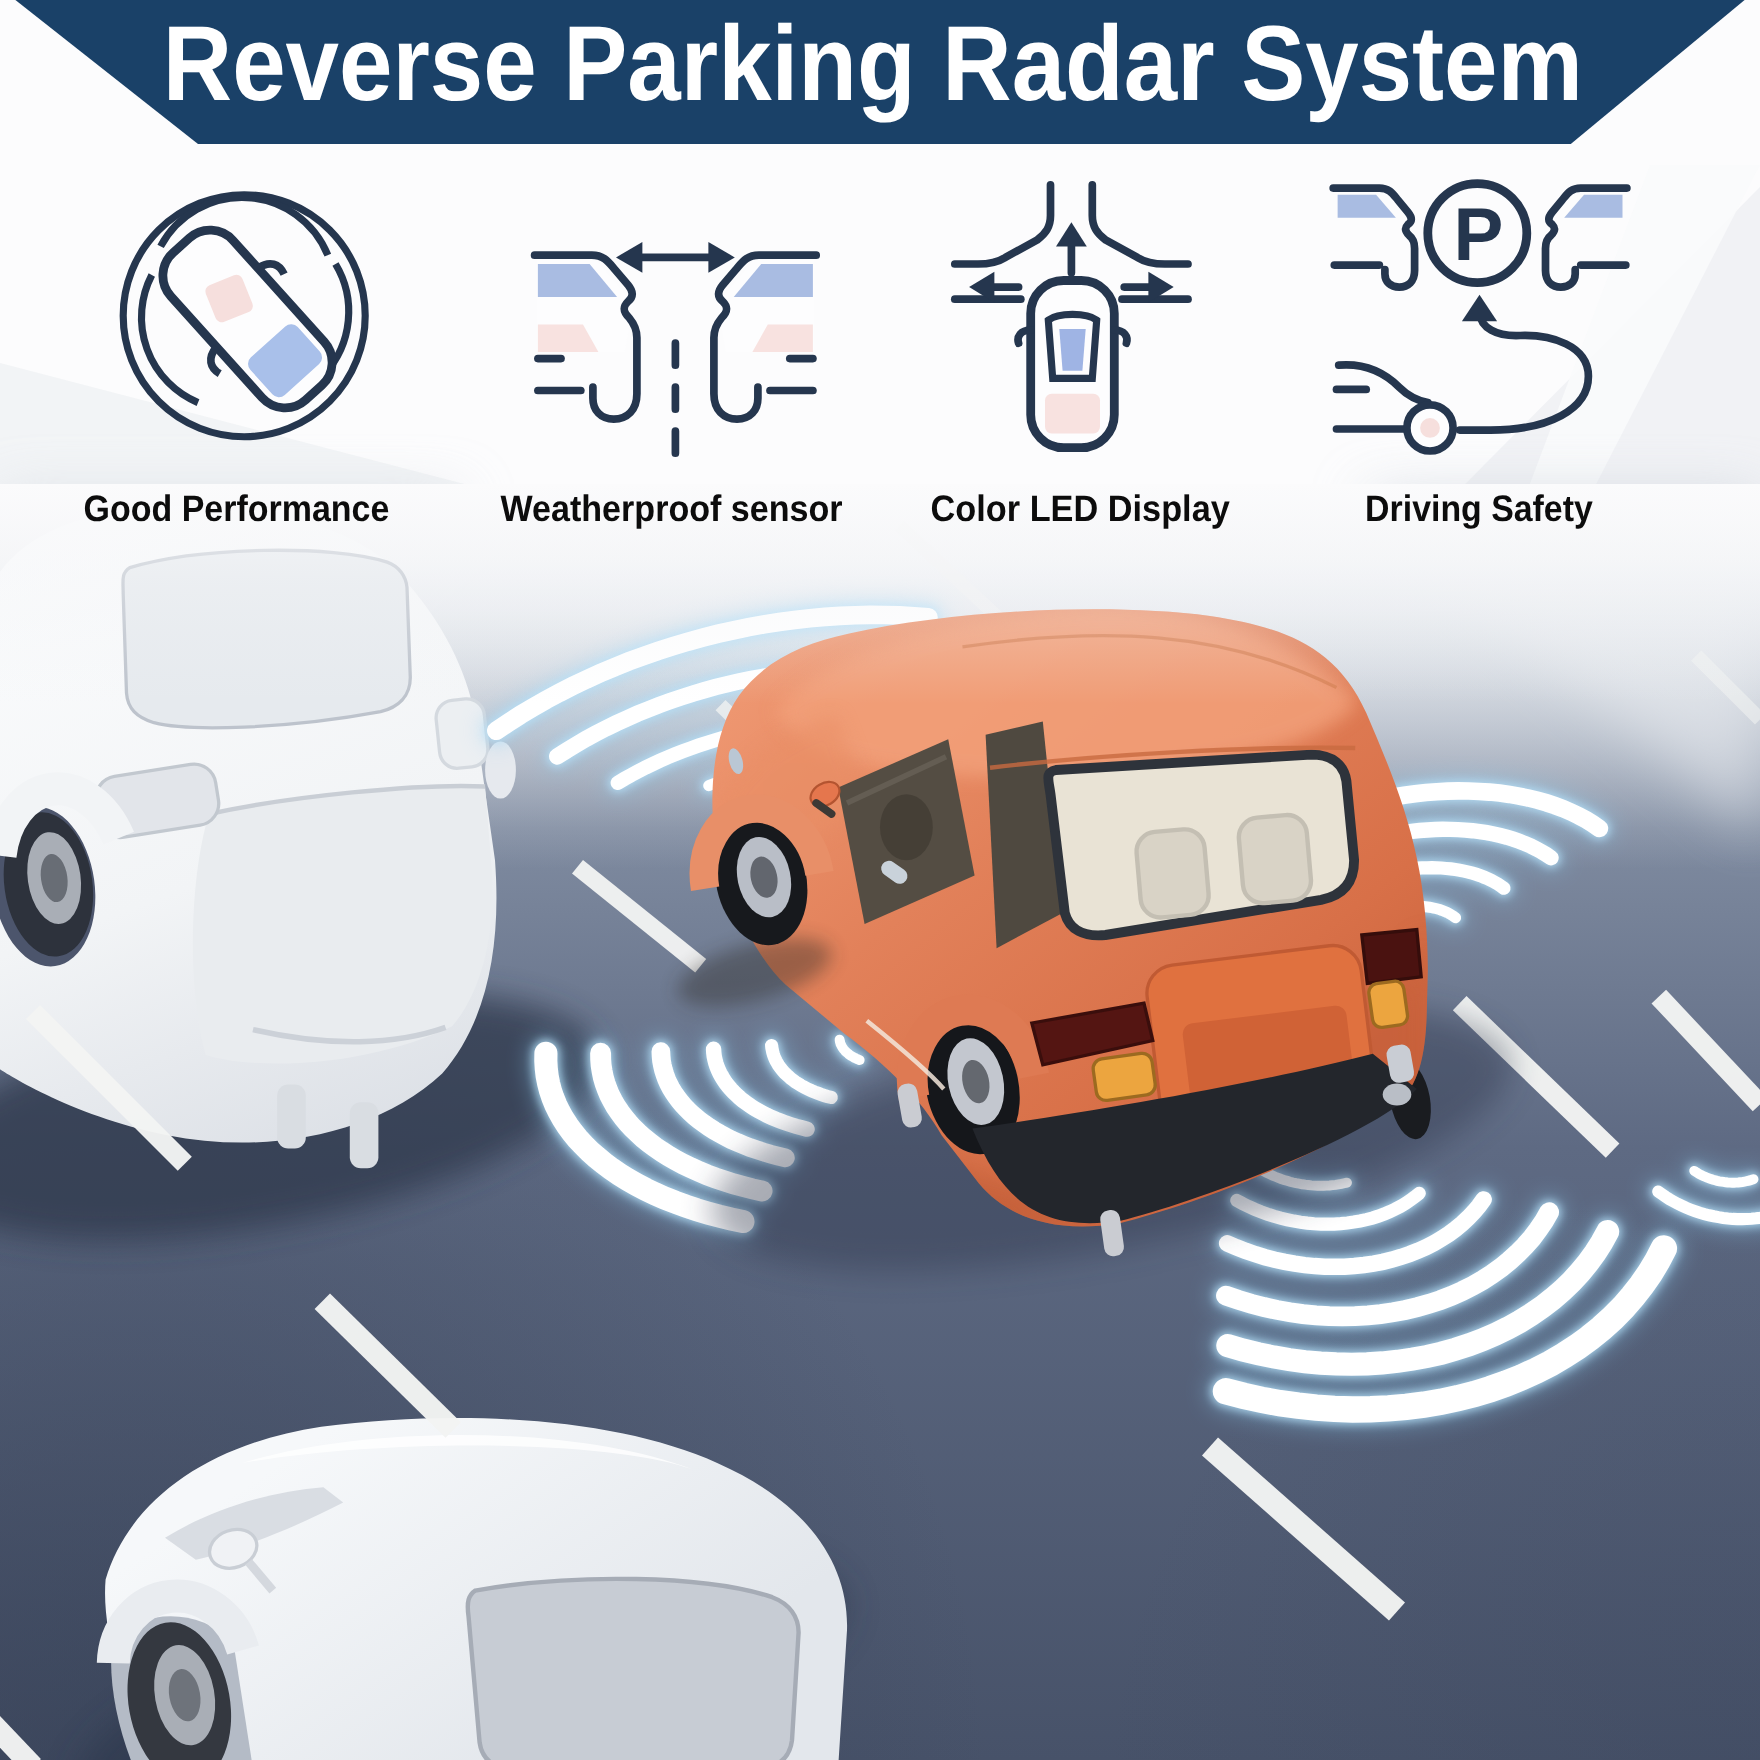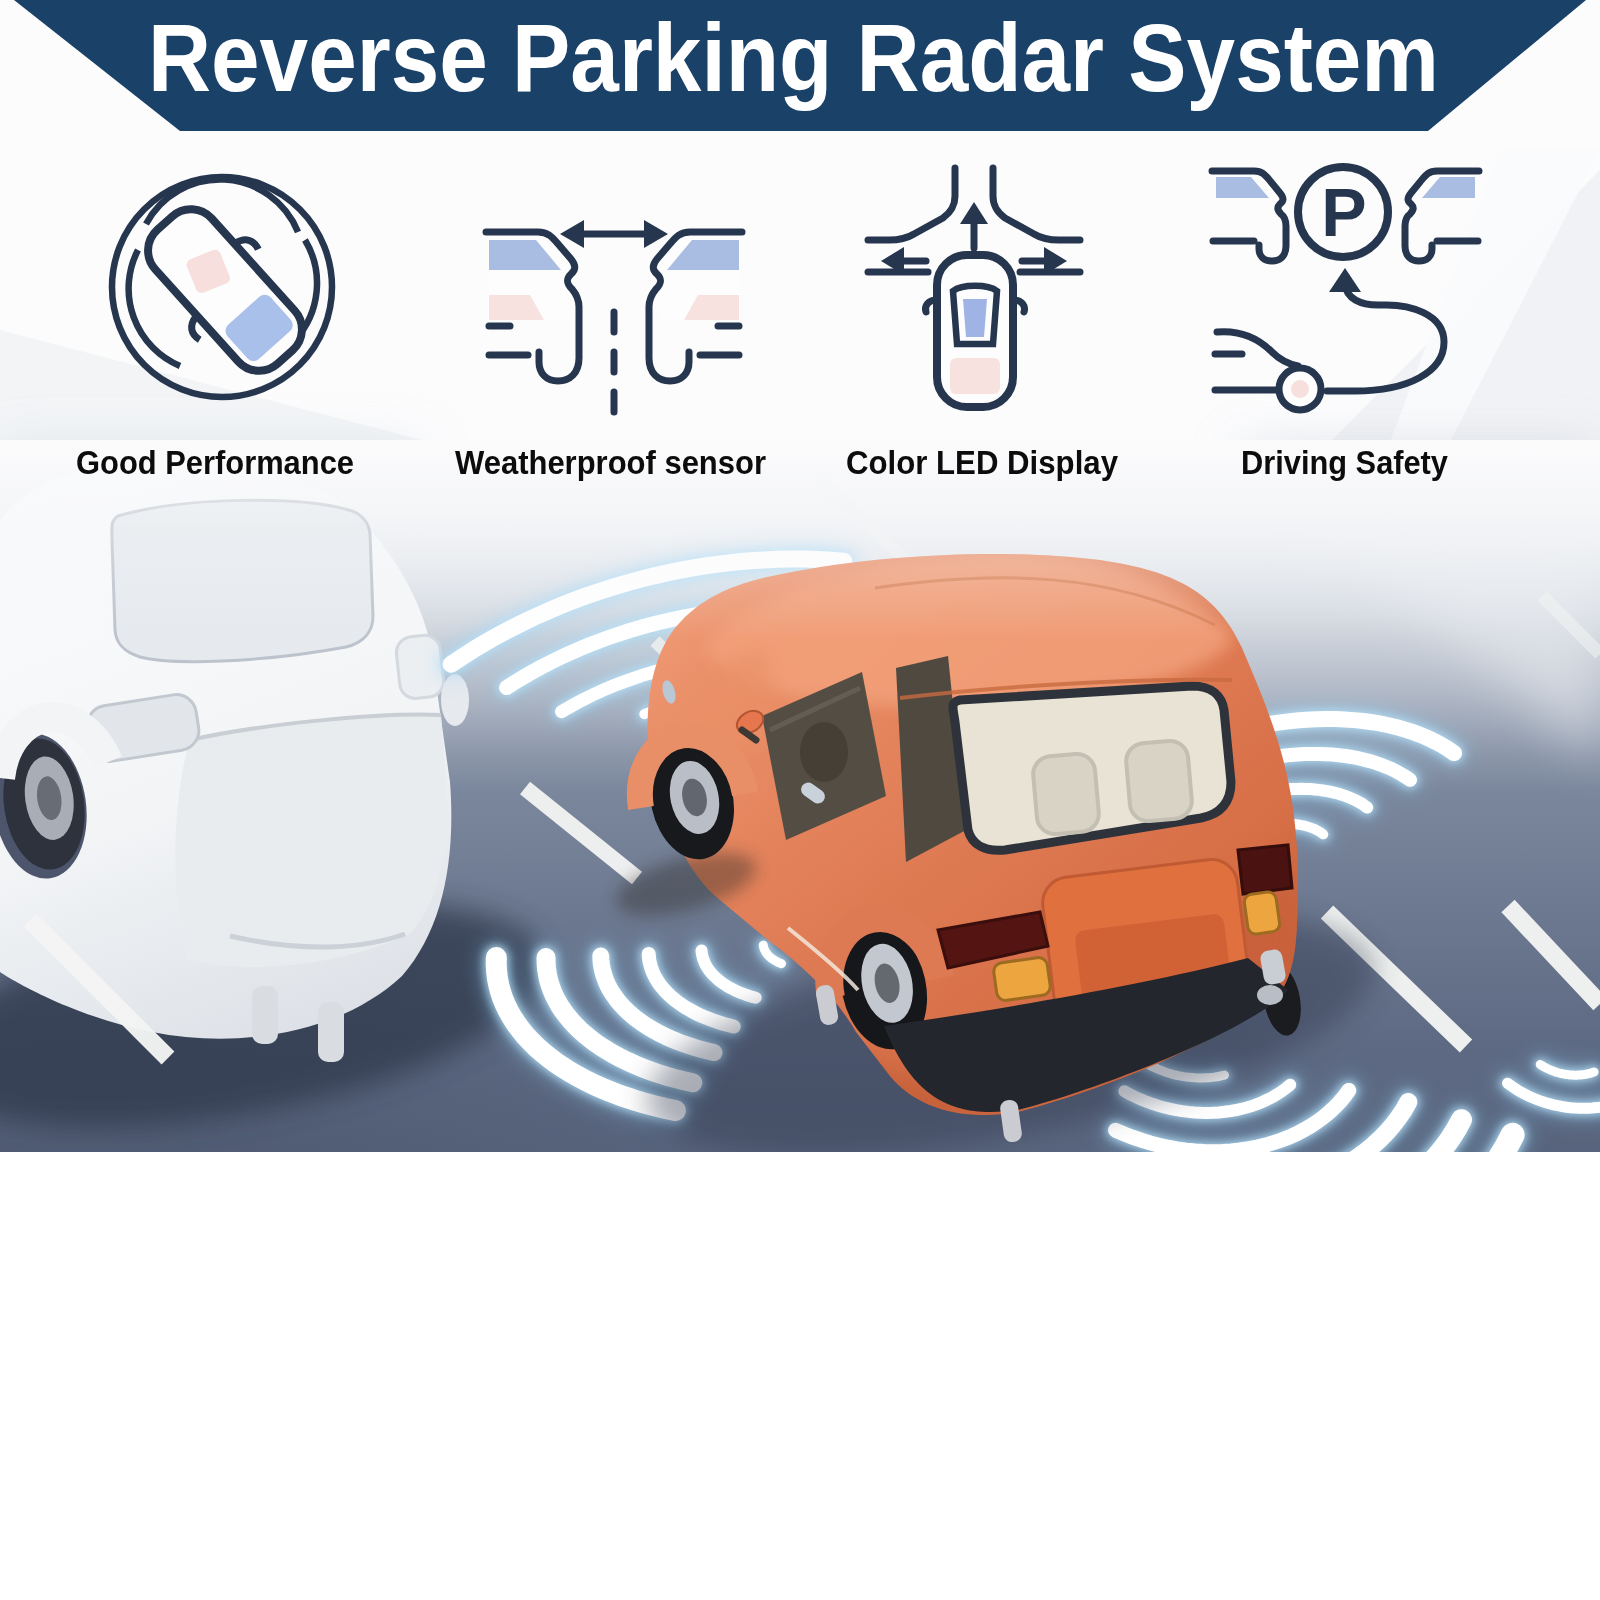--- a/index.html
+++ b/index.html
@@ -1,15 +1,15 @@
 <!DOCTYPE html>
 <html><head><meta charset="utf-8">
 <style>
 html,body{margin:0;padding:0;background:#fff;}
-#wrap{position:relative;width:1600px;height:1152px;overflow:hidden;background:#fff;
+#wrap{position:relative;width:1600px;height:1600px;overflow:hidden;background:#fff;
 font-family:"Liberation Sans",sans-serif;}
 .arc{fill:none;stroke:#ffffff;stroke-linecap:round;}
 .glo{fill:none;stroke:#8cccf0;stroke-linecap:round;opacity:.38;filter:url(#blur10);}
 .glo2{fill:none;stroke:#b8e2fa;stroke-linecap:round;opacity:.8;filter:url(#blur4);}
 .ic{fill:none;stroke:#25364e;stroke-width:7;stroke-linecap:round;stroke-linejoin:round;}
 .icf{fill:#25364e;stroke:none;}
 .lbl{font-weight:bold;font-size:33.5px;fill:#0c0c0c;letter-spacing:0px;}
 </style></head><body>
 <div id="wrap">
 <svg width="1600" height="1600" viewBox="0 0 1600 1600">

